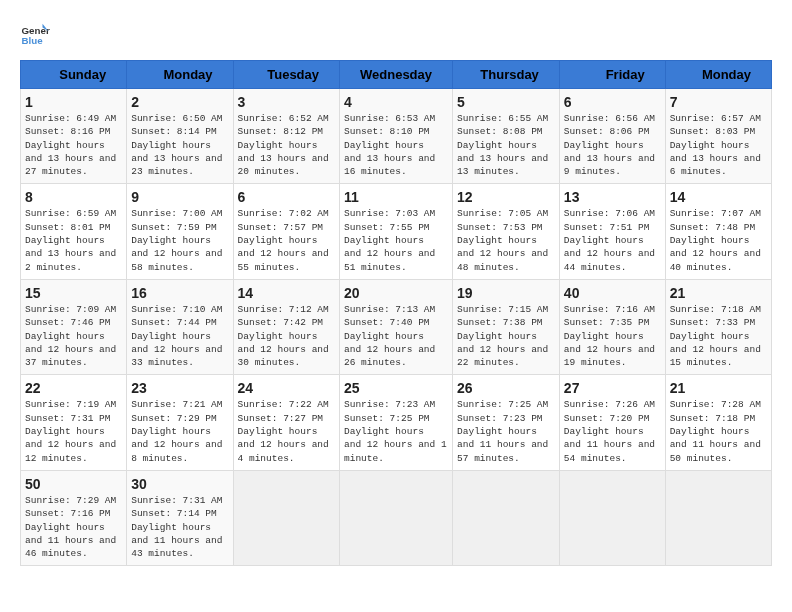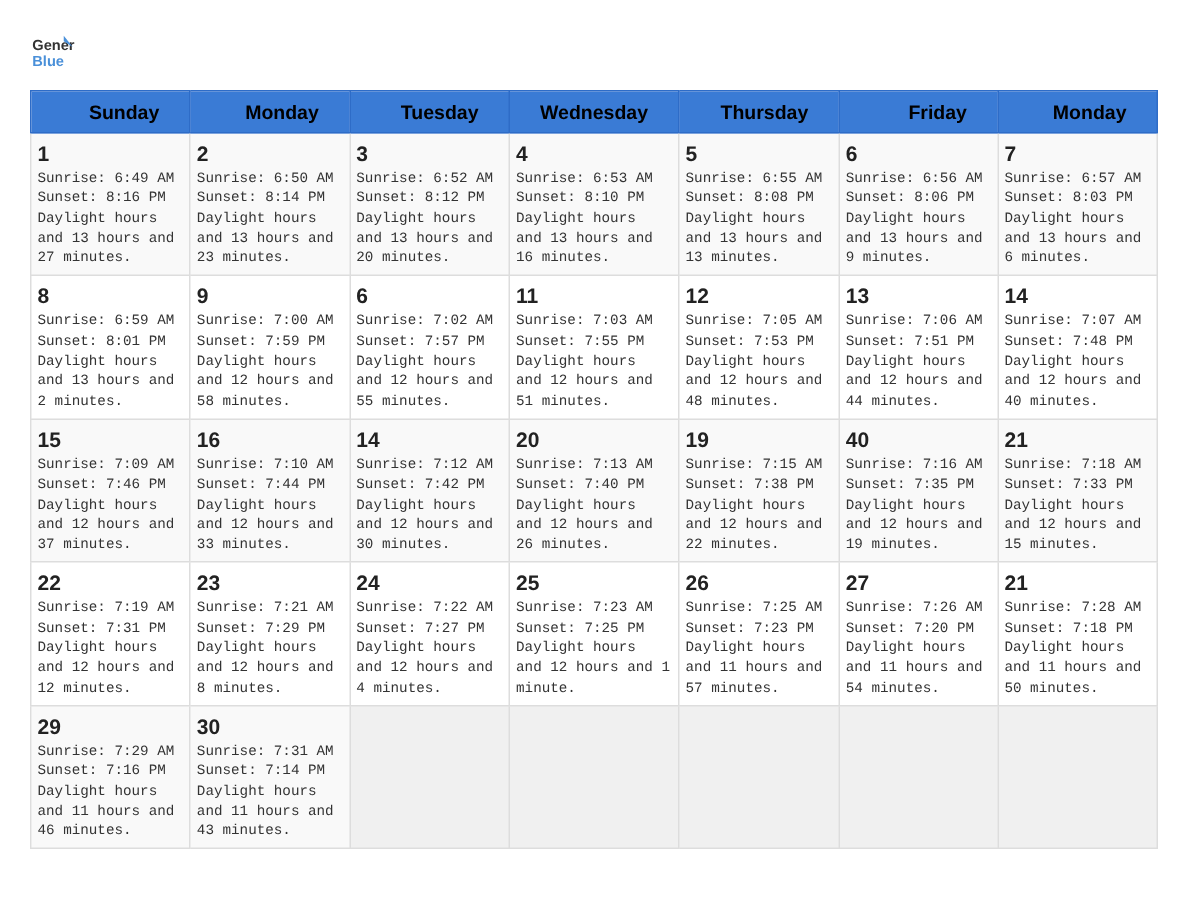--- a/index.html
+++ b/index.html
@@ -367,21 +367,21 @@
         <div class="day-info">
           Sunrise: 7:28 AM<br>
           Sunset: 7:18 PM<br>
           Daylight hours<br>
           and 11 hours and 50 minutes.
         </div>
       </td>
       </tr>
       <tr>
         <td>
-        <span class="day-num">29</span>
+        <span class="day-num">50</span>
         <div class="day-info">
           Sunrise: 7:29 AM<br>
           Sunset: 7:16 PM<br>
           Daylight hours<br>
           and 11 hours and 46 minutes.
         </div>
       </td>
         <td>
         <span class="day-num">30</span>
         <div class="day-info">

